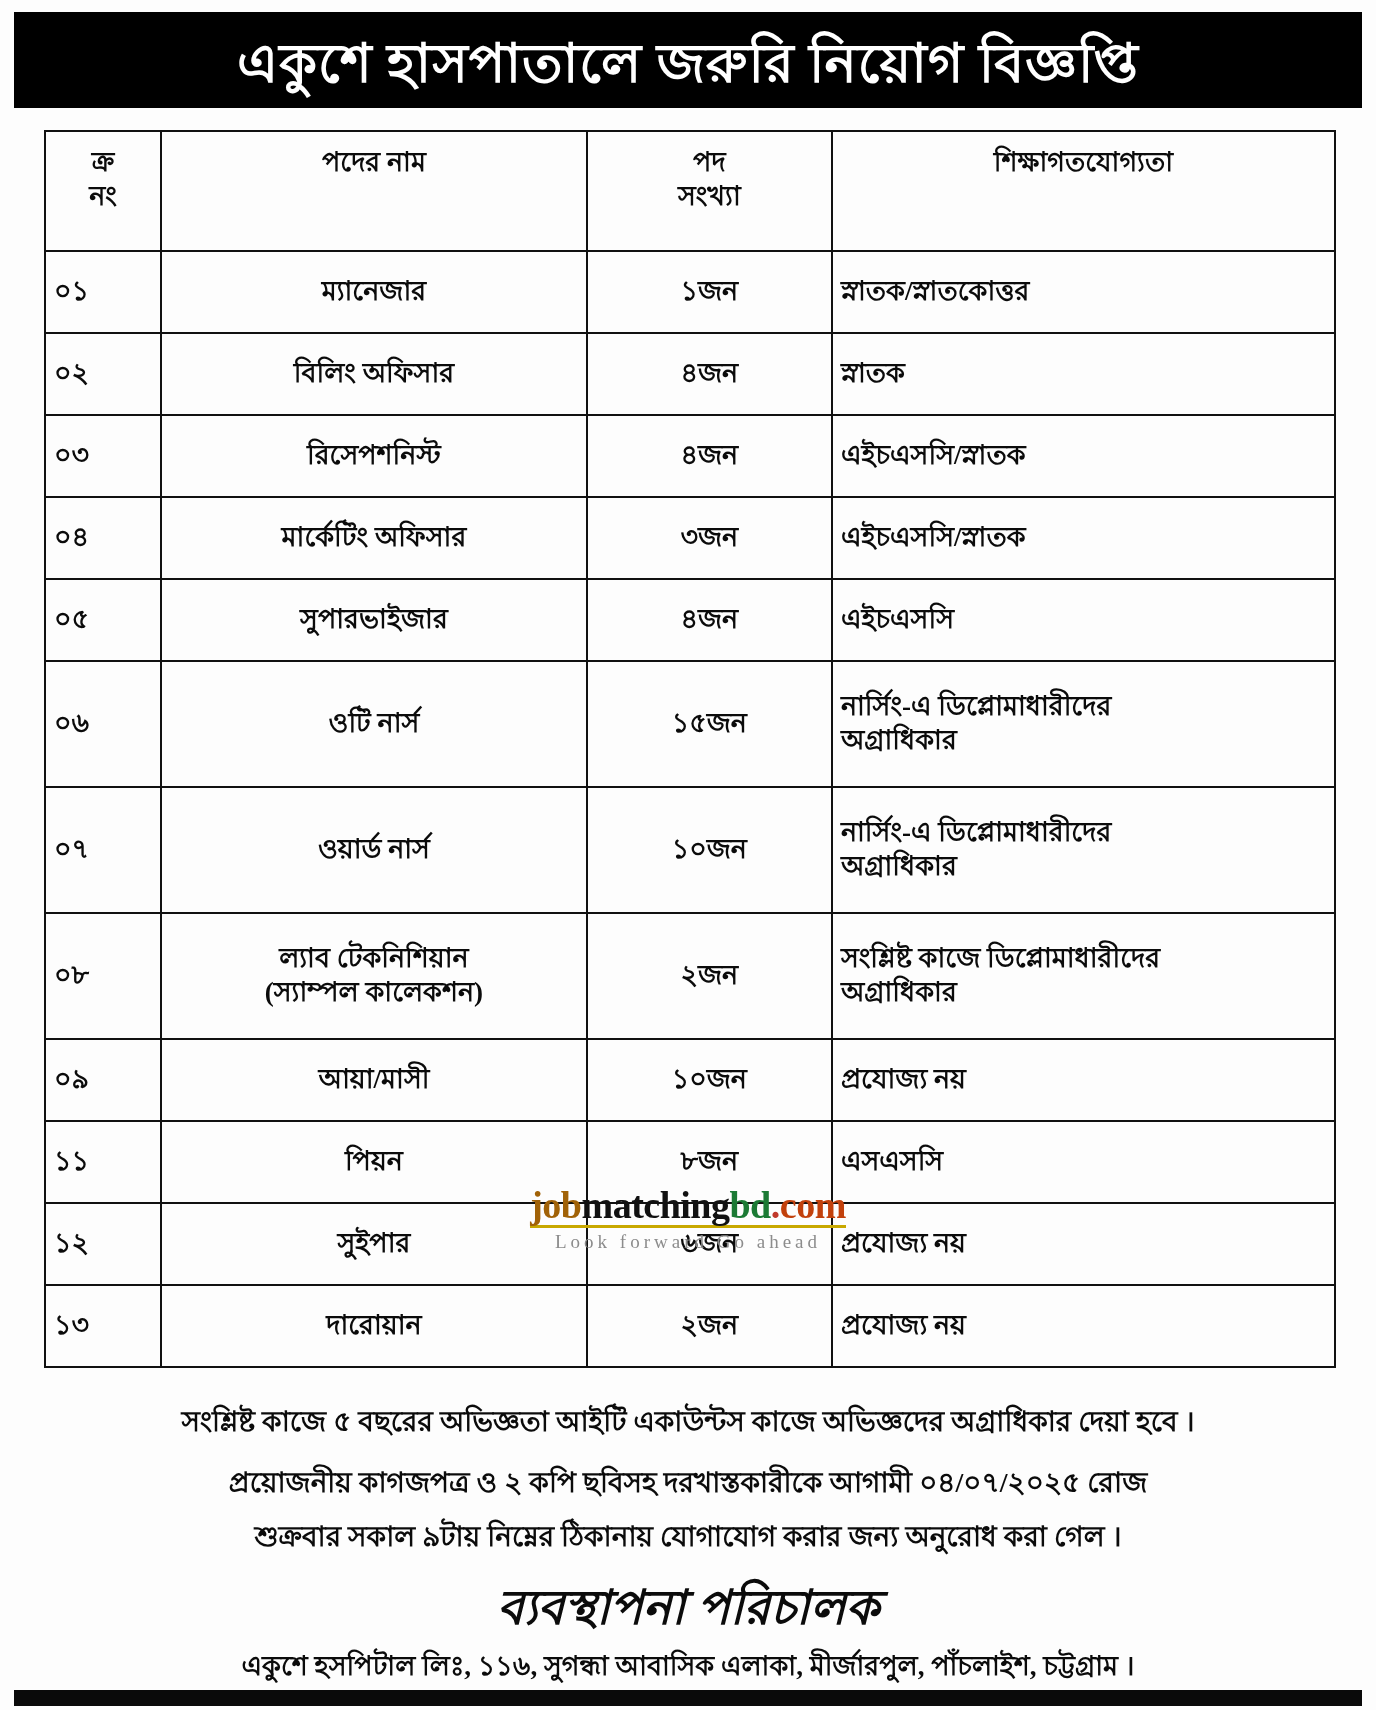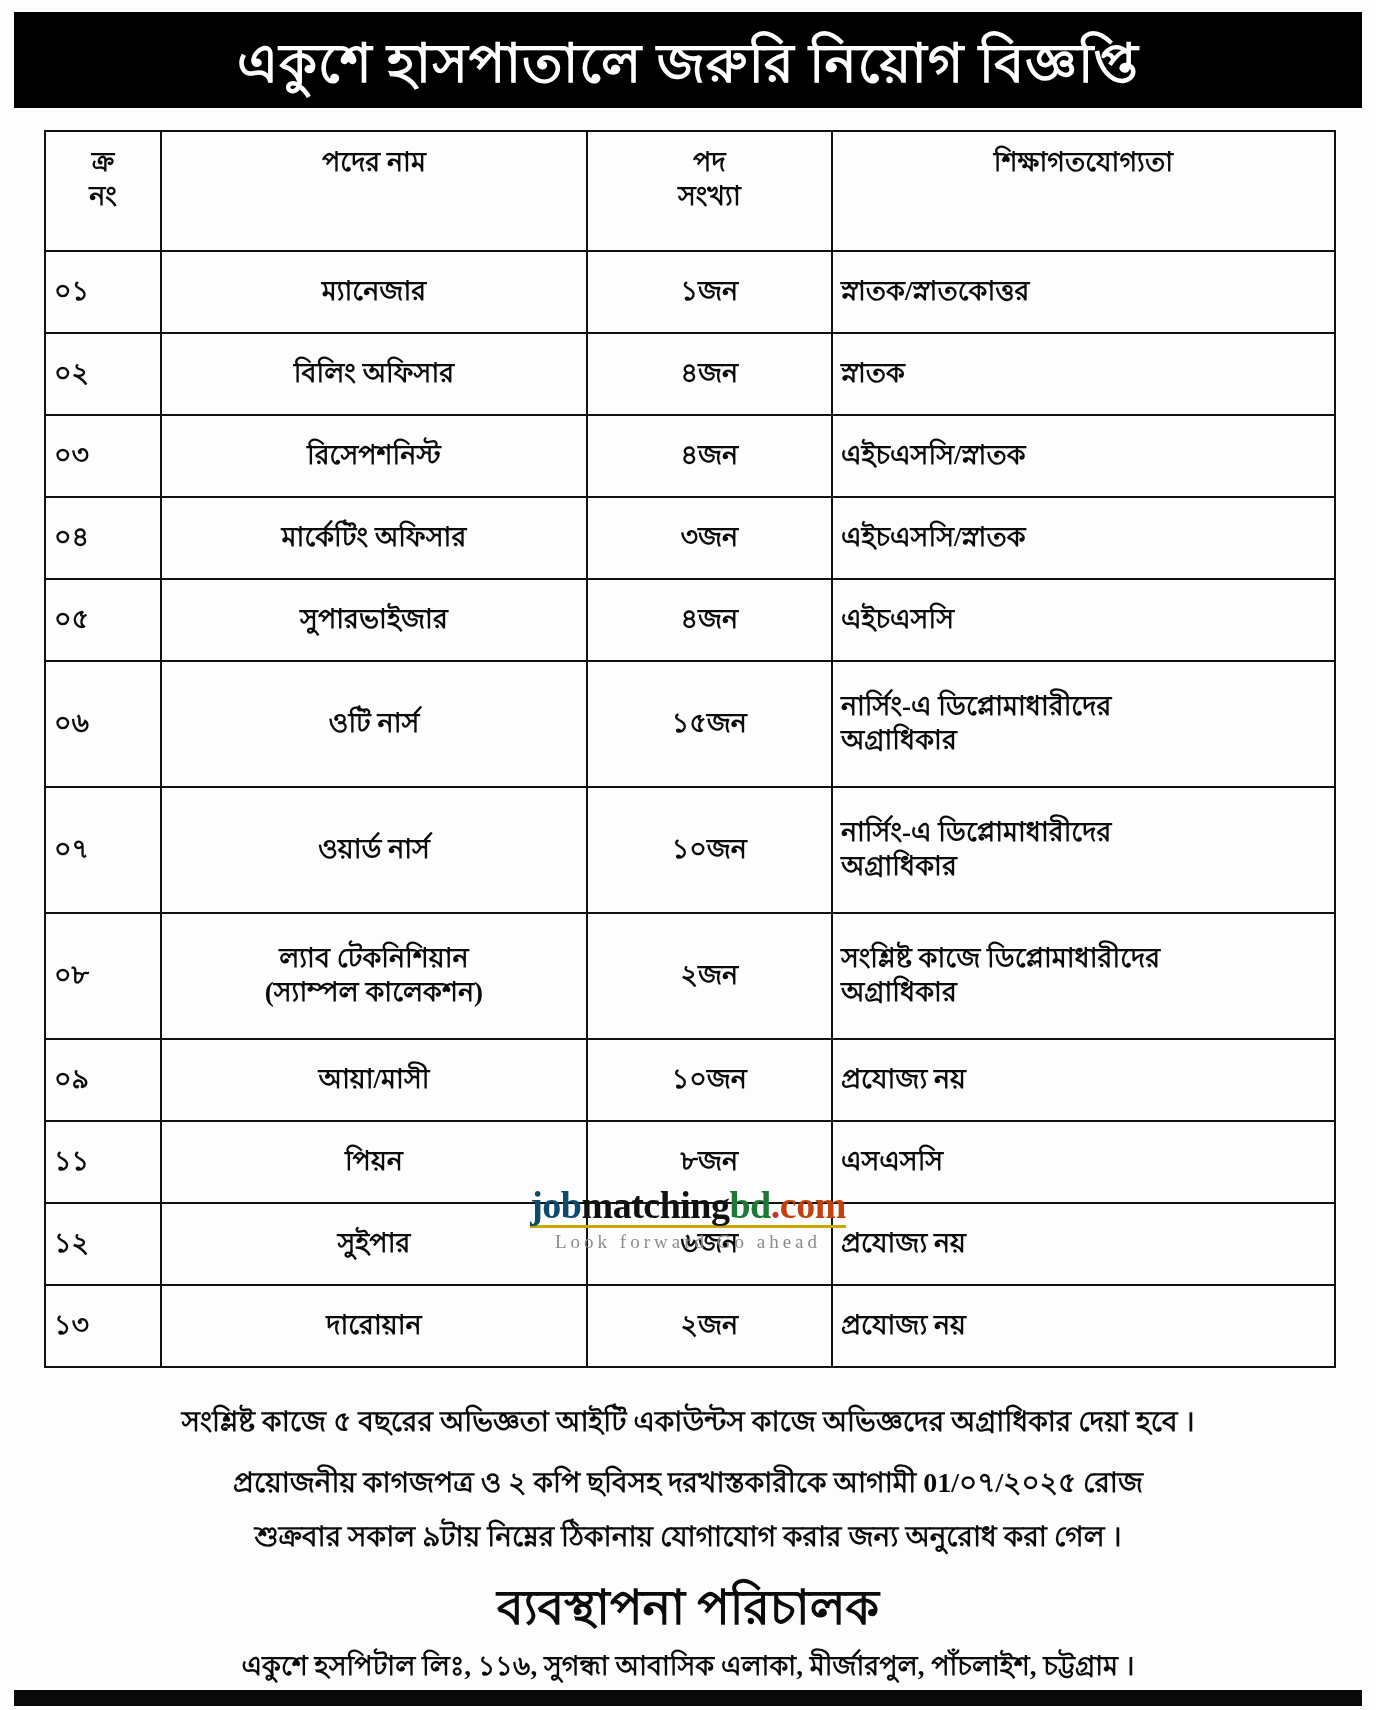--- a/index.html
+++ b/index.html
@@ -112,21 +112,21 @@
   .wm-text {
     font-family: "Liberation Serif", "DejaVu Serif", serif;
     font-size: 38px;
     font-weight: bold;
     letter-spacing: -0.5px;
     display: inline-block;
     border-bottom: 3px solid #c8a800;
     padding-bottom: 1px;
     line-height: 1;
   }
-  .wm-job { color: #0c4a6e; }
+  .wm-job { color: #a16207; }
   .wm-matching { color: #111111; }
   .wm-bd { color: #1b7a34; }
   .wm-dot { color: #c0392b; }
   .wm-com { color: #c2410c; }
   .wm-tag {
     display: block;
     font-size: 19px;
     letter-spacing: 4px;
     color: #8c8c8c;
     margin-top: 3px;
@@ -147,20 +147,21 @@
   }
   .footer .note-block {
     margin-bottom: 20px;
   }
   .designation {
     font-size: 48px;
     font-weight: bold;
     color: #0b0b0b;
     margin: 24px 0 14px 0;
     line-height: 1.1;
+    font-style: italic;
   }
   .address {
     font-size: 27px;
     font-weight: bold;
     color: #0b0b0b;
     margin: 0;
     line-height: 1.3;
   }
   .bottom-bar {
     position: absolute;
@@ -308,21 +309,21 @@
   <div class="watermark">
     <span class="wm-text"><span class="wm-job">job</span><span class="wm-matching">matching</span><span class="wm-bd">bd</span><span class="wm-dot">.</span><span class="wm-com">com</span></span>
     <span class="wm-tag">Look forward Go ahead</span>
   </div>
 
   <div class="footer">
     <div class="note-block">
       <p>সংশ্লিষ্ট কাজে ৫ বছরের অভিজ্ঞতা আইটি একাউন্টস কাজে অভিজ্ঞদের অগ্রাধিকার দেয়া হবে ।</p>
     </div>
     <div class="note-block">
-      <p>প্রয়োজনীয় কাগজপত্র ও ২ কপি ছবিসহ দরখাস্তকারীকে আগামী 01/০৭/২০২৫ রোজ</p>
+      <p>প্রয়োজনীয় কাগজপত্র ও ২ কপি ছবিসহ দরখাস্তকারীকে আগামী ০৪/০৭/২০২৫ রোজ</p>
       <p>শুক্রবার সকাল ৯টায় নিম্নের ঠিকানায় যোগাযোগ করার জন্য অনুরোধ করা গেল ।</p>
     </div>
     <div class="designation">ব্যবস্থাপনা পরিচালক</div>
     <div class="address">একুশে হসপিটাল লিঃ, ১১৬, সুগন্ধা আবাসিক এলাকা, মীর্জারপুল, পাঁচলাইশ, চট্টগ্রাম ।</div>
   </div>
 
   <div class="bottom-bar"></div>
 
 </div>
 

